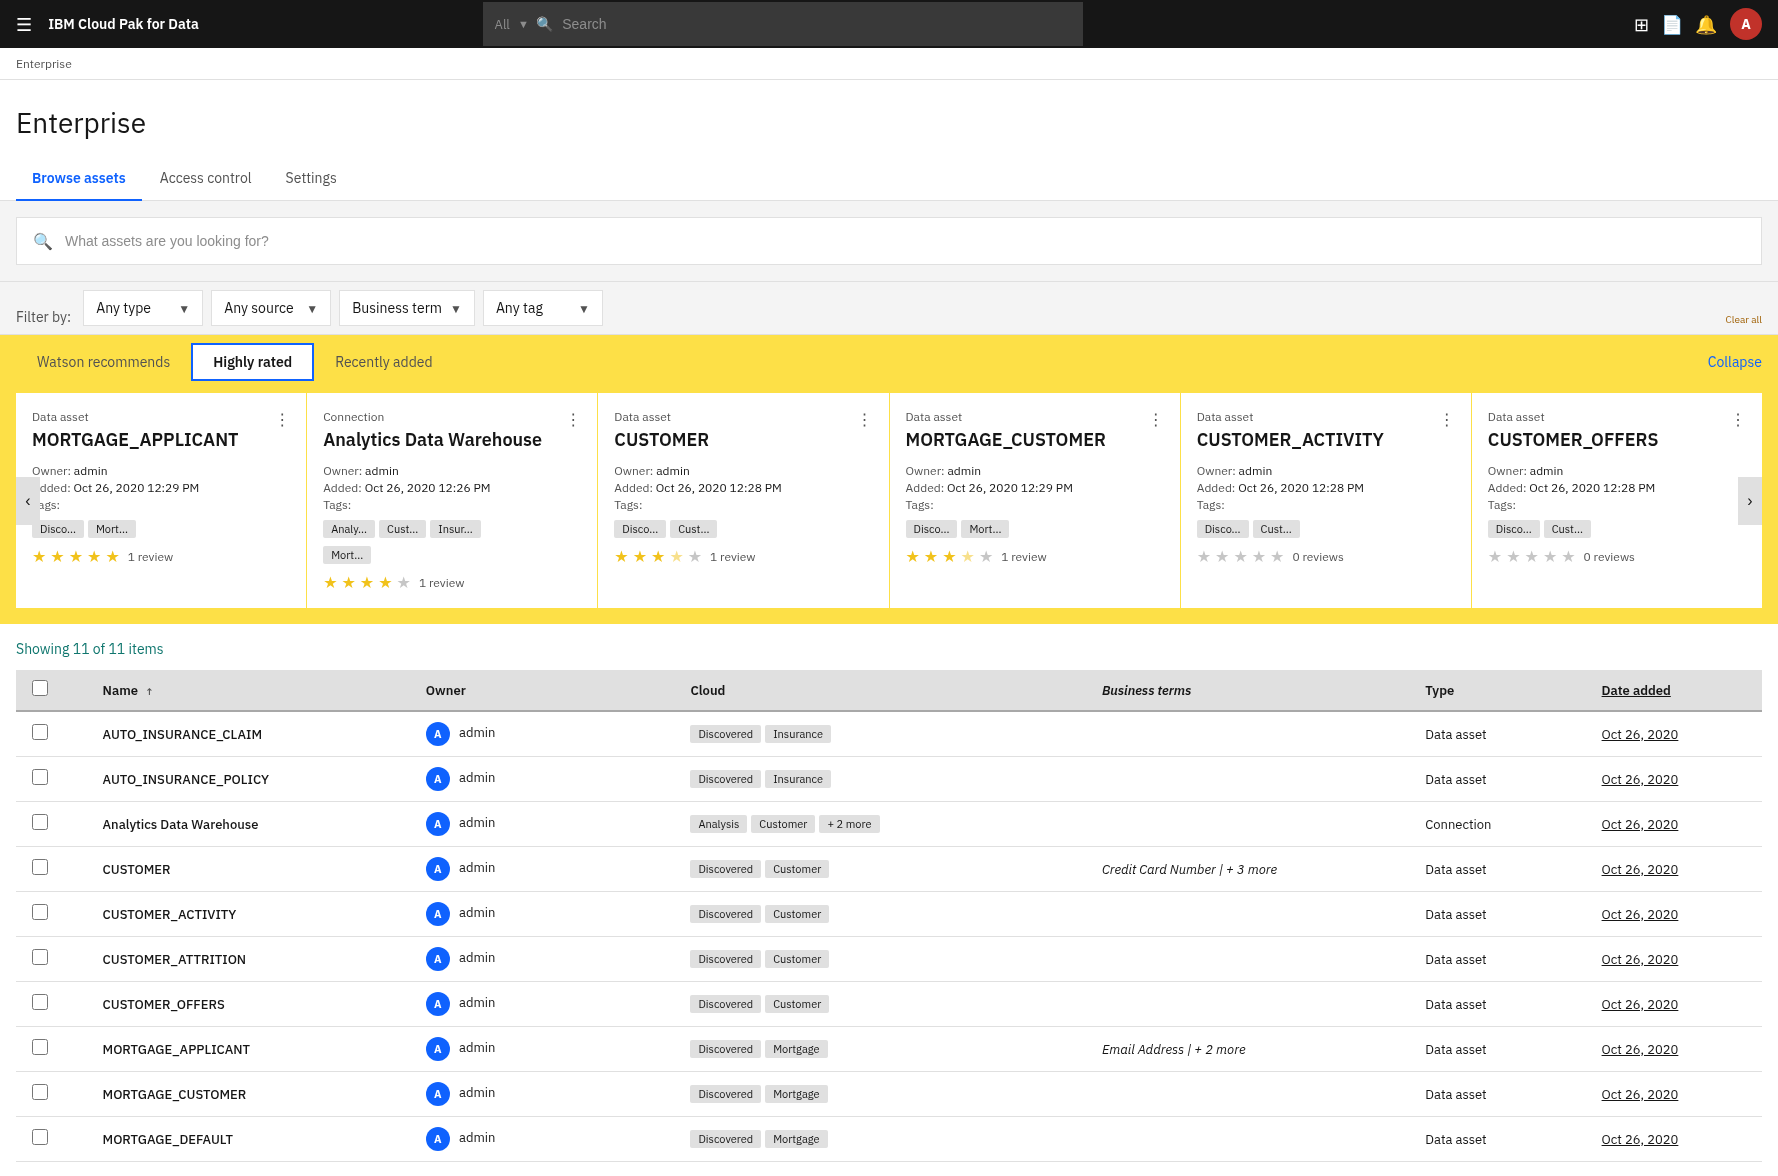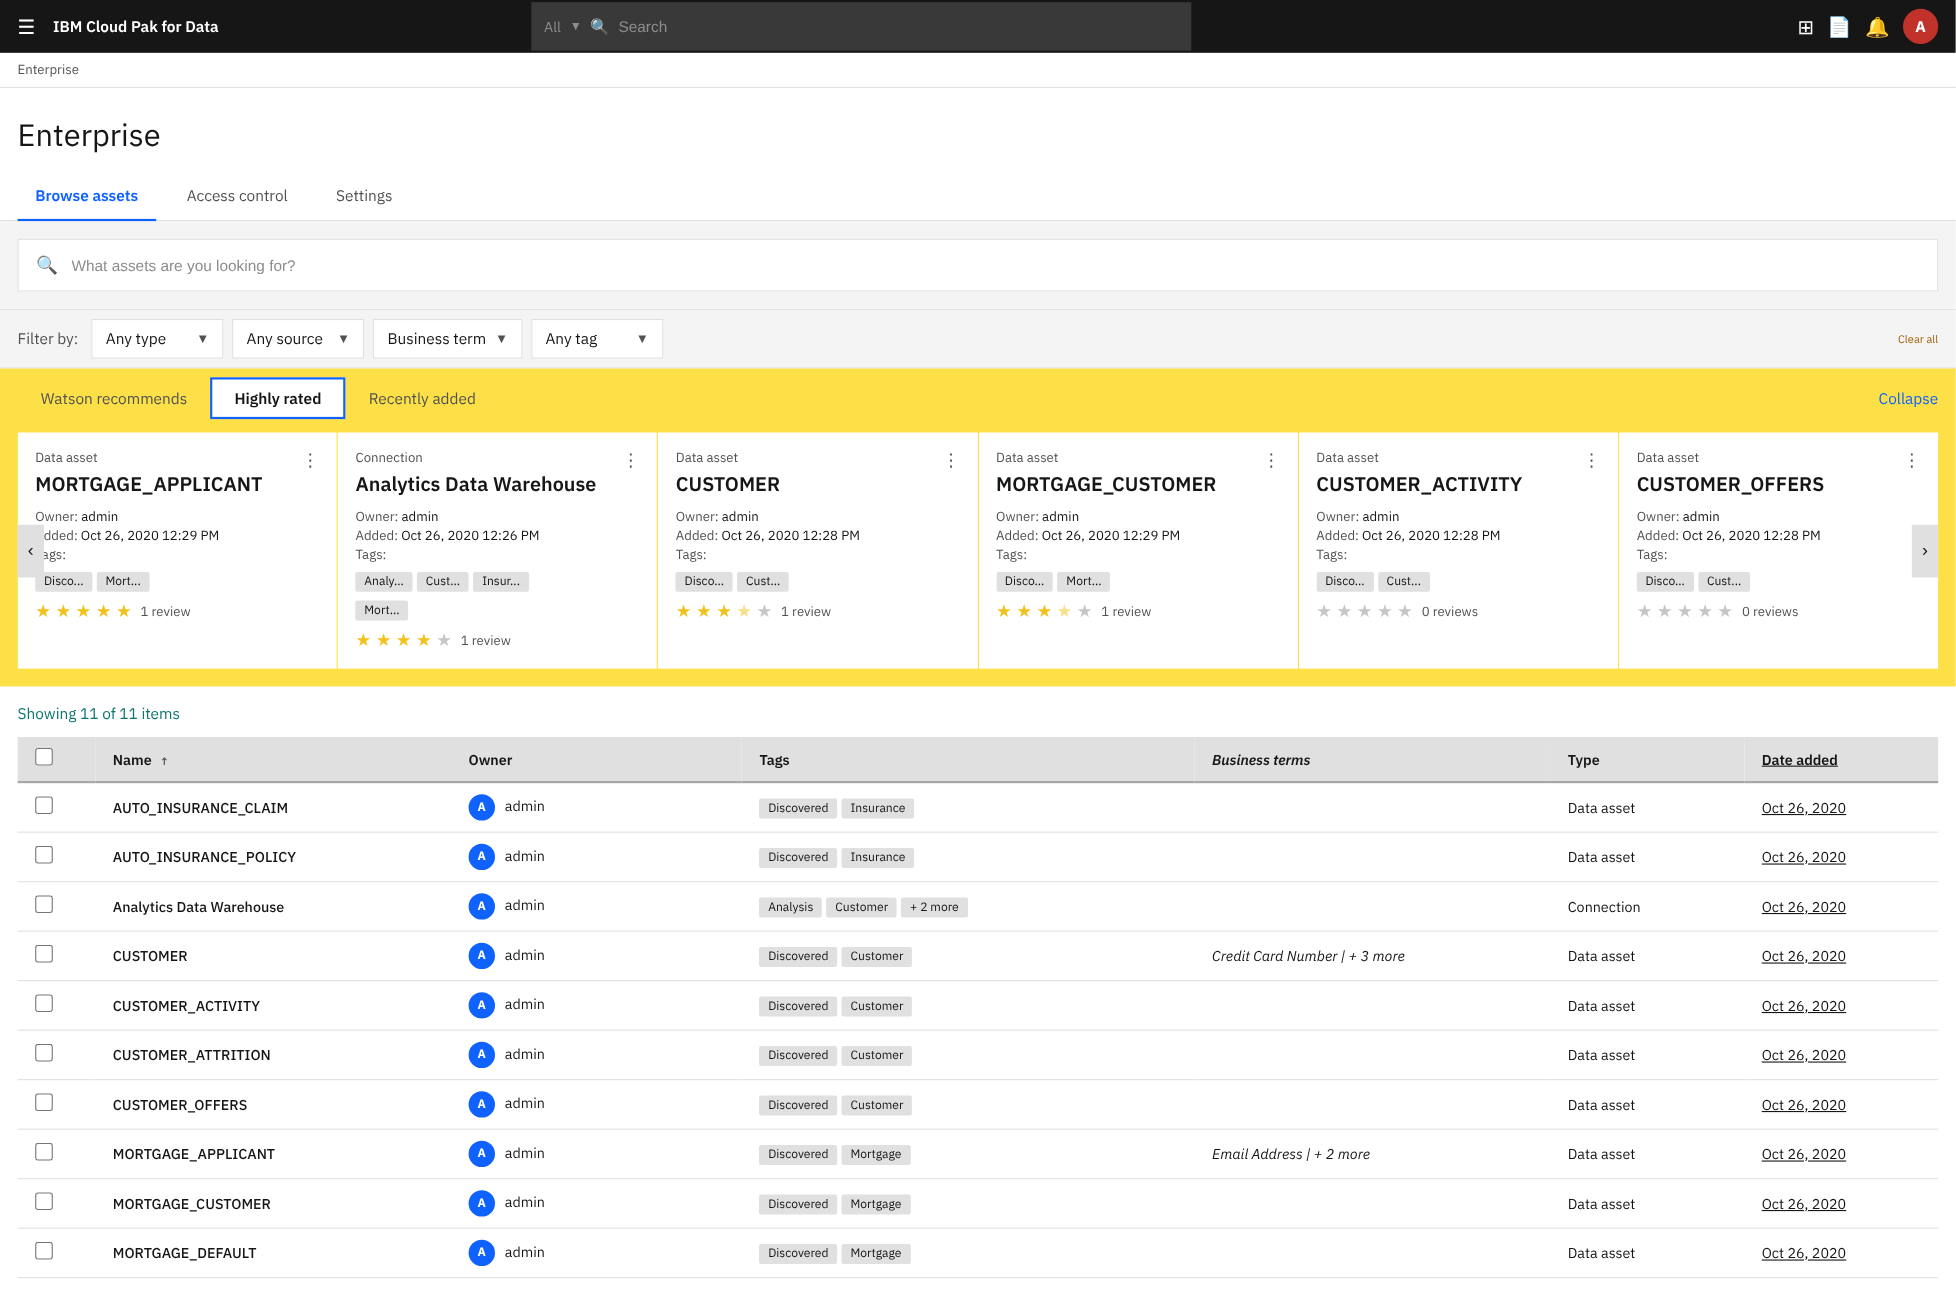--- a/index.html
+++ b/index.html
@@ -59,21 +59,21 @@
     .page-header {
       padding: 24px 16px 0 16px;
     }
     .page-title { font-size: 28px; font-weight: 400; color: #161616; margin-bottom: 16px; }
 
     
     .tabs {
       display: flex;
       border-bottom: 1px solid #e0e0e0;
       padding: 0 16px;
-      gap: 12px;
+      gap: 2px;
     }
     .tab {
       padding: 12px 16px;
       font-size: 14px;
       color: #525252;
       cursor: pointer;
       border-bottom: 2px solid transparent;
       margin-bottom: -1px;
     }
     .tab.active {
@@ -100,21 +100,21 @@
     .search-bar-icon { color: #525252; font-size: 16px; }
     .search-bar-input {
       border: none; outline: none; font-size: 14px; color: #161616; width: 100%;
       background: transparent;
     }
     .search-bar-input::placeholder { color: #8d8d8d; }
 
     
     .filter-bar {
       display: flex;
-      align-items: center;
+      align-items: flex-end;
       padding: 8px 16px;
       background: #f4f4f4;
       gap: 8px;
       border-bottom: 1px solid #e0e0e0;
     }
     .filter-label { font-size: 14px; color: #525252; margin-right: 4px; }
     .filter-select {
       display: flex;
       align-items: center;
       background: #fff;
@@ -473,21 +473,21 @@
     <thead>
       <tr>
         <th class="col-checkbox">
           <input type="checkbox" style="">
         </th>
         <th class="col-name">
           <span>Name</span>
           <span class="sort-icon">↑</span>
         </th>
         <th class="col-owner">Owner</th>
-        <th class="col-tags">Tags</th>
+        <th class="col-tags">Cloud</th>
         <th class="col-business">Business terms</th>
         <th class="col-type">Type</th>
         <th class="col-date">Date added</th>
       </tr>
     </thead>
     <tbody id="table-body">
     <tr>
     <td class="col-checkbox">
       <input type="checkbox" style="">
     </td>

